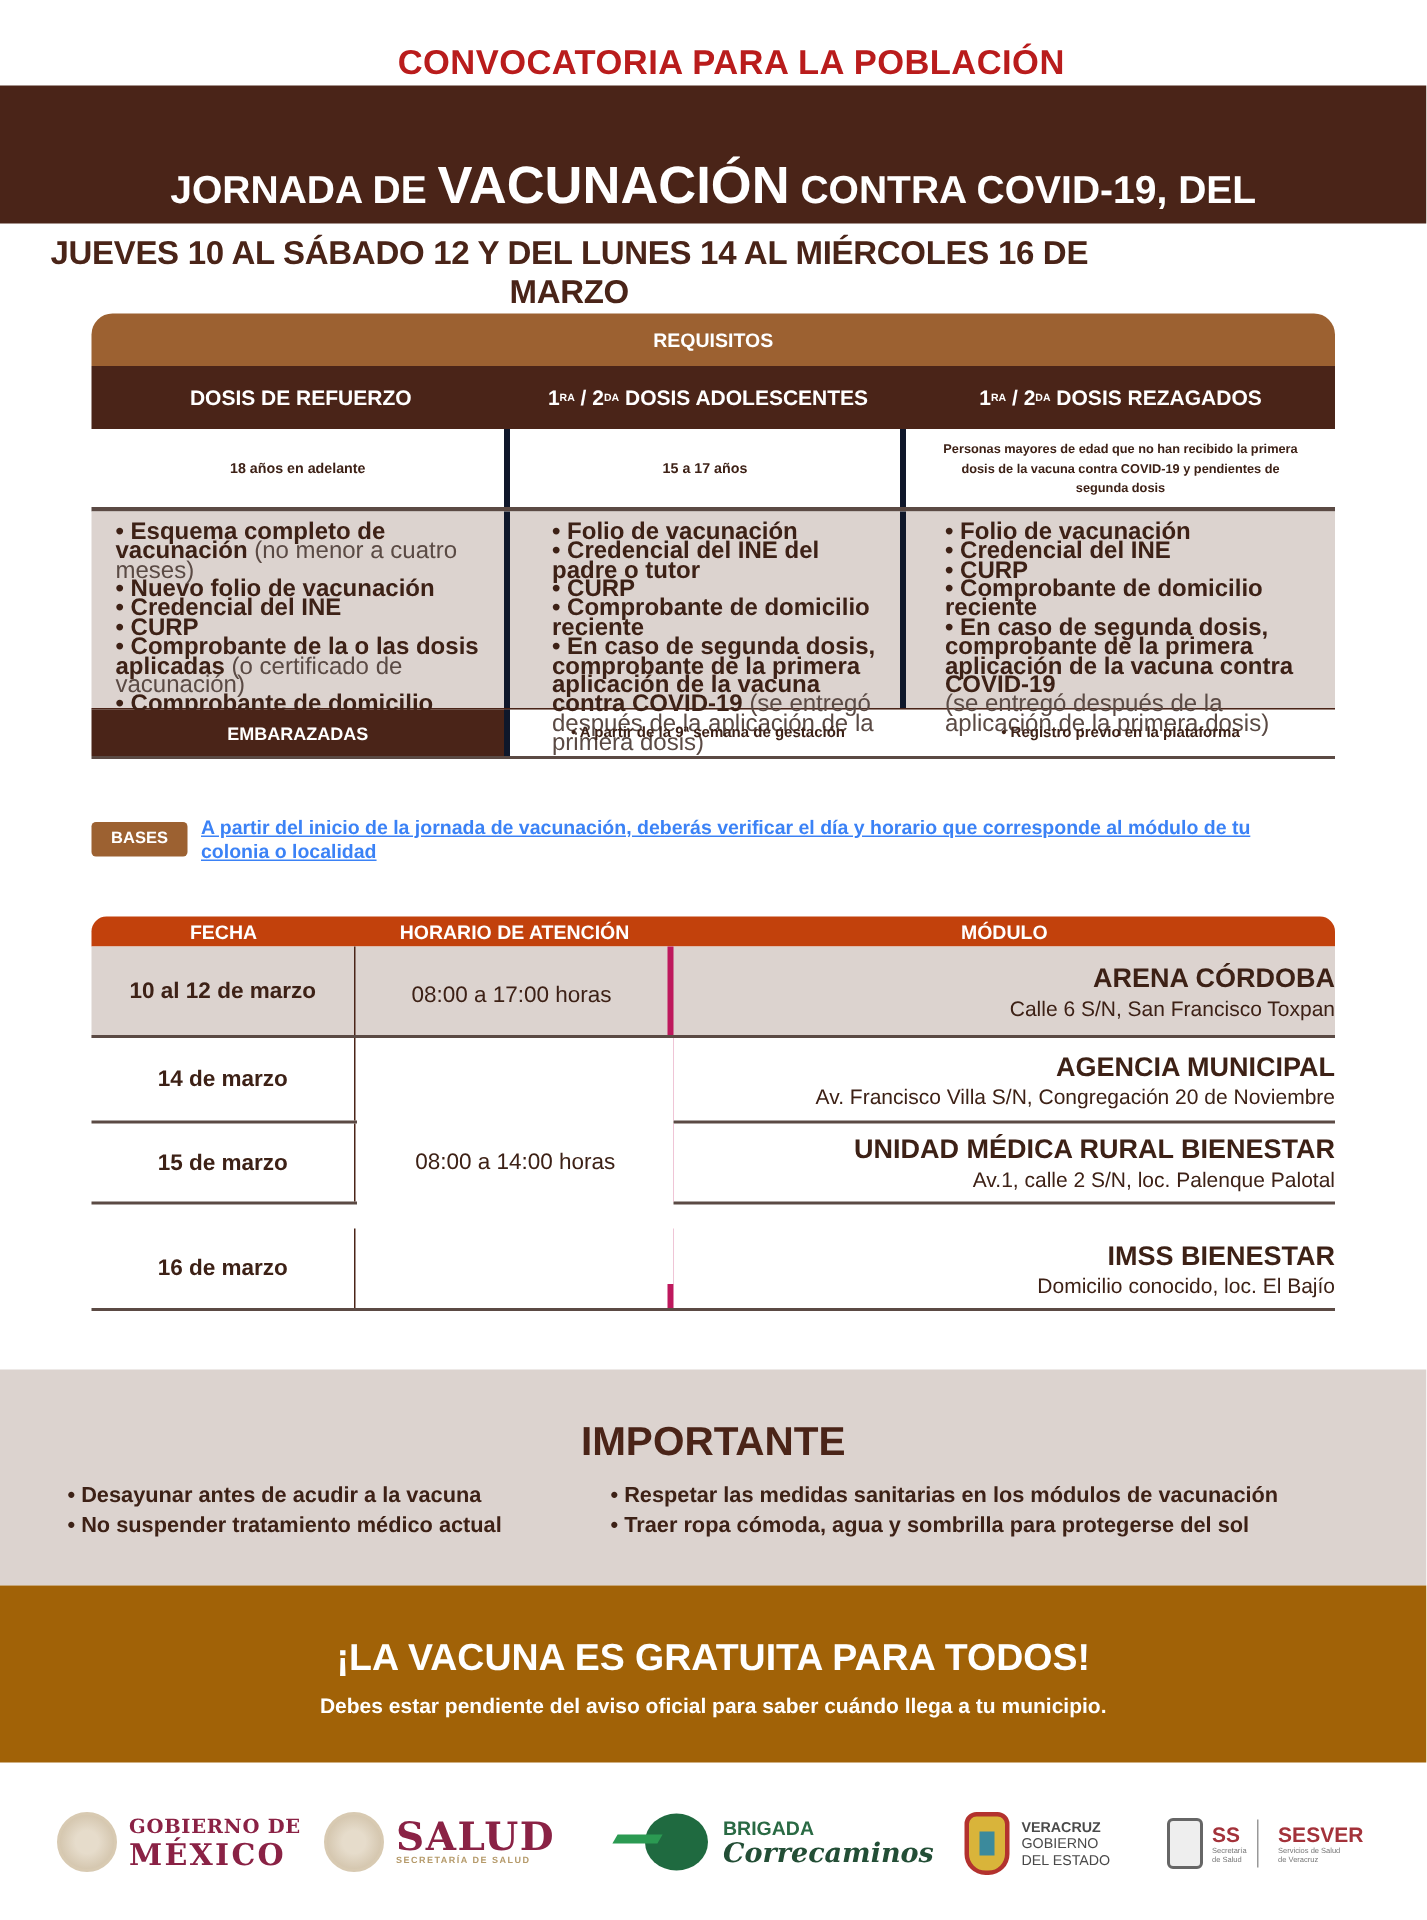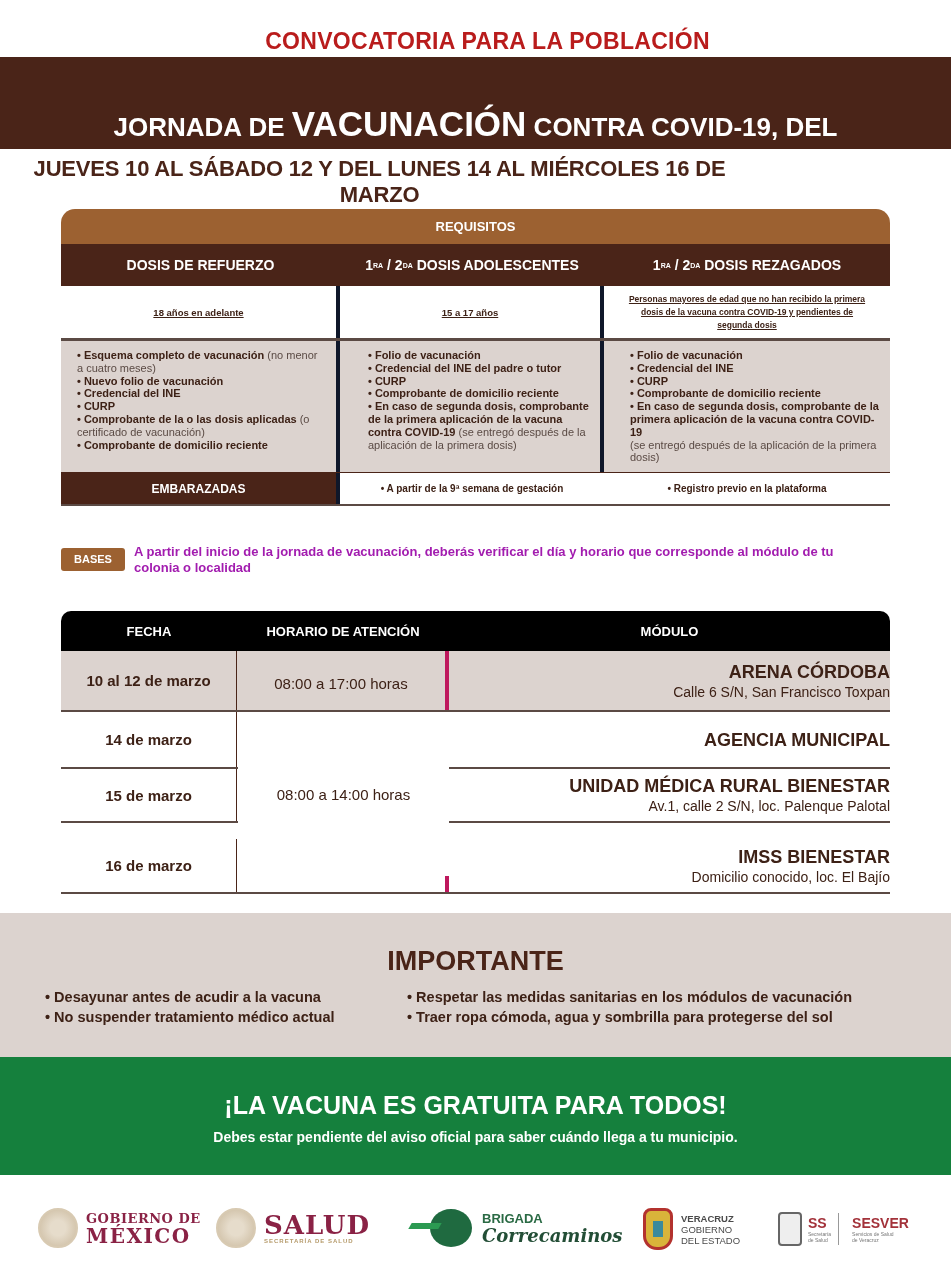--- a/index.html
+++ b/index.html
@@ -21,39 +21,39 @@
   .req-head { height: 35px; background: #9c6131; border-radius: 14px 14px 0 0; color: #fff;
     text-align: center; font-size: 13px; font-weight: bold; line-height: 35px; }
   .req-cols { display: flex; height: 42px; background: #4a2418; color: #fff; font-weight: bold; font-size: 14px; }
   .req-cols div { display: flex; align-items: center; justify-content: center; }
   .c1 { width: 279px; } .c2 { width: 264px; } .c3 { width: 286px; }
   .req-row { display: flex; }
   .req-row > div { border-right: 4px solid #0f172a; }
   .req-row > div:last-child { border-right: none; }
   .row-ages { height: 55px; border-bottom: 3px solid #5b4a44; }
   .row-ages div { display: flex; align-items: center; justify-content: center; text-align: center;
-    font-size: 9.5px; font-weight: bold; color: #3d2116; line-height: 13px; padding: 0 8px; text-decoration: underline; }
+    font-size: 9.5px; font-weight: bold; color: #3d2116; line-height: 13px; padding: 0 8px; }
   .row-docs { height: 132px; background: #dcd3cf; border-bottom: 1px solid #4a2418; }
-  .row-docs > div { padding: 8px 10px 0 16px; font-size: 11px; line-height: 12.8px; color: #3d2116; }
+  .row-docs > div { padding: 8px 10px 0 16px; font-size: 16px; line-height: 12.8px; color: #3d2116; }
   .row-docs ul { list-style: none; }
   .row-docs b { font-weight: bold; }
   .row-docs .n { font-weight: normal; color: #5a4a44; }
   .row-preg { height: 33px; border-bottom: 2px solid #5b4a44; }
   .row-preg > div { display: flex; align-items: center; justify-content: center; font-size: 10px; font-weight: bold; }
   .row-preg .c1 { background: #4a2418; color: #fff; font-size: 12px; }
 
   
   .bases-tag { position: absolute; top: 548px; left: 61px; width: 64px; height: 23px; background: #9c6131;
     border-radius: 3px; color: #fff; font-size: 11px; font-weight: bold; text-align: center; line-height: 23px; }
   .bases-text { position: absolute; top: 544px; left: 134px; width: 700px; font-size: 13px; font-weight: bold;
-    line-height: 15.5px; color: #a21caf; }
+    line-height: 15.5px; color: #3b82f6; text-decoration: underline; }
 
   
   .sched { position: absolute; top: 611px; left: 61px; width: 829px; }
-  .sched-head { display: flex; height: 40px; background: #000000; border-radius: 10px 10px 0 0; color: #fff;
+  .sched-head { display: flex; height: 20px; background: #c2410c; border-radius: 10px 10px 0 0; color: #fff;
     font-size: 13px; font-weight: bold; }
   .sched-head div { display: flex; align-items: center; justify-content: center; }
   .s1 { width: 176px; } .s2 { width: 212px; } .s3 { width: 441px; }
   .sched-body { position: relative; height: 227px; }
   .srow { position: absolute; left: 0; width: 829px; display: flex; border-bottom: 2px solid #5b4a44; }
   .srow .s1 { display: flex; align-items: center; justify-content: center; font-size: 15px; font-weight: bold;
     border-right: 1px solid #4a2418; }
   .srow .s2 { border-right: 4px solid #be185d; }
   .srow .s3 { text-align: center; display: flex; flex-direction: column; justify-content: center; align-items: flex-end; }
   .mod-name { font-size: 18px; font-weight: bold; color: #3d2116; line-height: 22px; }
@@ -61,21 +61,21 @@
   .hours-cell { position: absolute; display: flex; align-items: center; justify-content: center;
     font-size: 15px; color: #3d2116; }
 
   
   .imp { position: absolute; top: 913px; left: 0; width: 951px; height: 144px; background: #dcd3cf; }
   .imp-title { position: absolute; top: 33px; width: 100%; text-align: center; font-size: 27px; font-weight: bold;
     color: #4a2418; }
   .imp-list { position: absolute; top: 74px; font-size: 14.5px; font-weight: bold; color: #3d2116; line-height: 20px; }
   .imp-list.left { left: 45px; } .imp-list.right { left: 407px; }
 
-  .free { position: absolute; top: 1057px; left: 0; width: 951px; height: 118px; background: #15803d; color: #fff; text-align: center; }
+  .free { position: absolute; top: 1057px; left: 0; width: 951px; height: 118px; background: #a16207; color: #fff; text-align: center; }
   .free-title { position: absolute; top: 34px; width: 100%; font-size: 25px; font-weight: bold; }
   .free-sub { position: absolute; top: 72px; width: 100%; font-size: 14px; font-weight: bold; }
 
   
   .logos { position: absolute; top: 1200px; left: 0; width: 951px; height: 60px; }
   .logo { position: absolute; display: flex; align-items: center; }
   .seal { width: 40px; height: 40px; border-radius: 50%; background: radial-gradient(circle, #e6dccb 30%, #c9b89c 100%); border: 2px solid #d8cab2; }
   .gob-text { margin-left: 8px; color: #8a2245; font-family: "DejaVu Serif", serif; font-weight: bold; }
   .gob-text .a { font-size: 13px; letter-spacing: 0.5px; line-height: 15px; }
   .gob-text .b { font-size: 20px; letter-spacing: 1.5px; line-height: 20px; }
@@ -189,20 +189,21 @@
       <div class="s3">
         <div class="mod-name">ARENA CÓRDOBA</div>
         <div class="mod-addr">Calle 6 S/N, San Francisco Toxpan</div>
       </div>
     </div>
     <div class="srow" style="top:61px;height:57px">
       <div class="s1">14 de marzo</div>
       <div class="s2" style="border-bottom:none"></div>
       <div class="s3">
         <div class="mod-name">AGENCIA MUNICIPAL</div>
+        <div class="mod-addr">Av. Francisco Villa S/N, Congregación 20 de Noviembre</div>
       </div>
     </div>
     <div class="srow" style="top:118px;height:54px">
       <div class="s1">15 de marzo</div>
       <div class="s2"></div>
       <div class="s3">
         <div class="mod-name">UNIDAD MÉDICA RURAL BIENESTAR</div>
         <div class="mod-addr">Av.1, calle 2 S/N, loc. Palenque Palotal</div>
       </div>
     </div>

